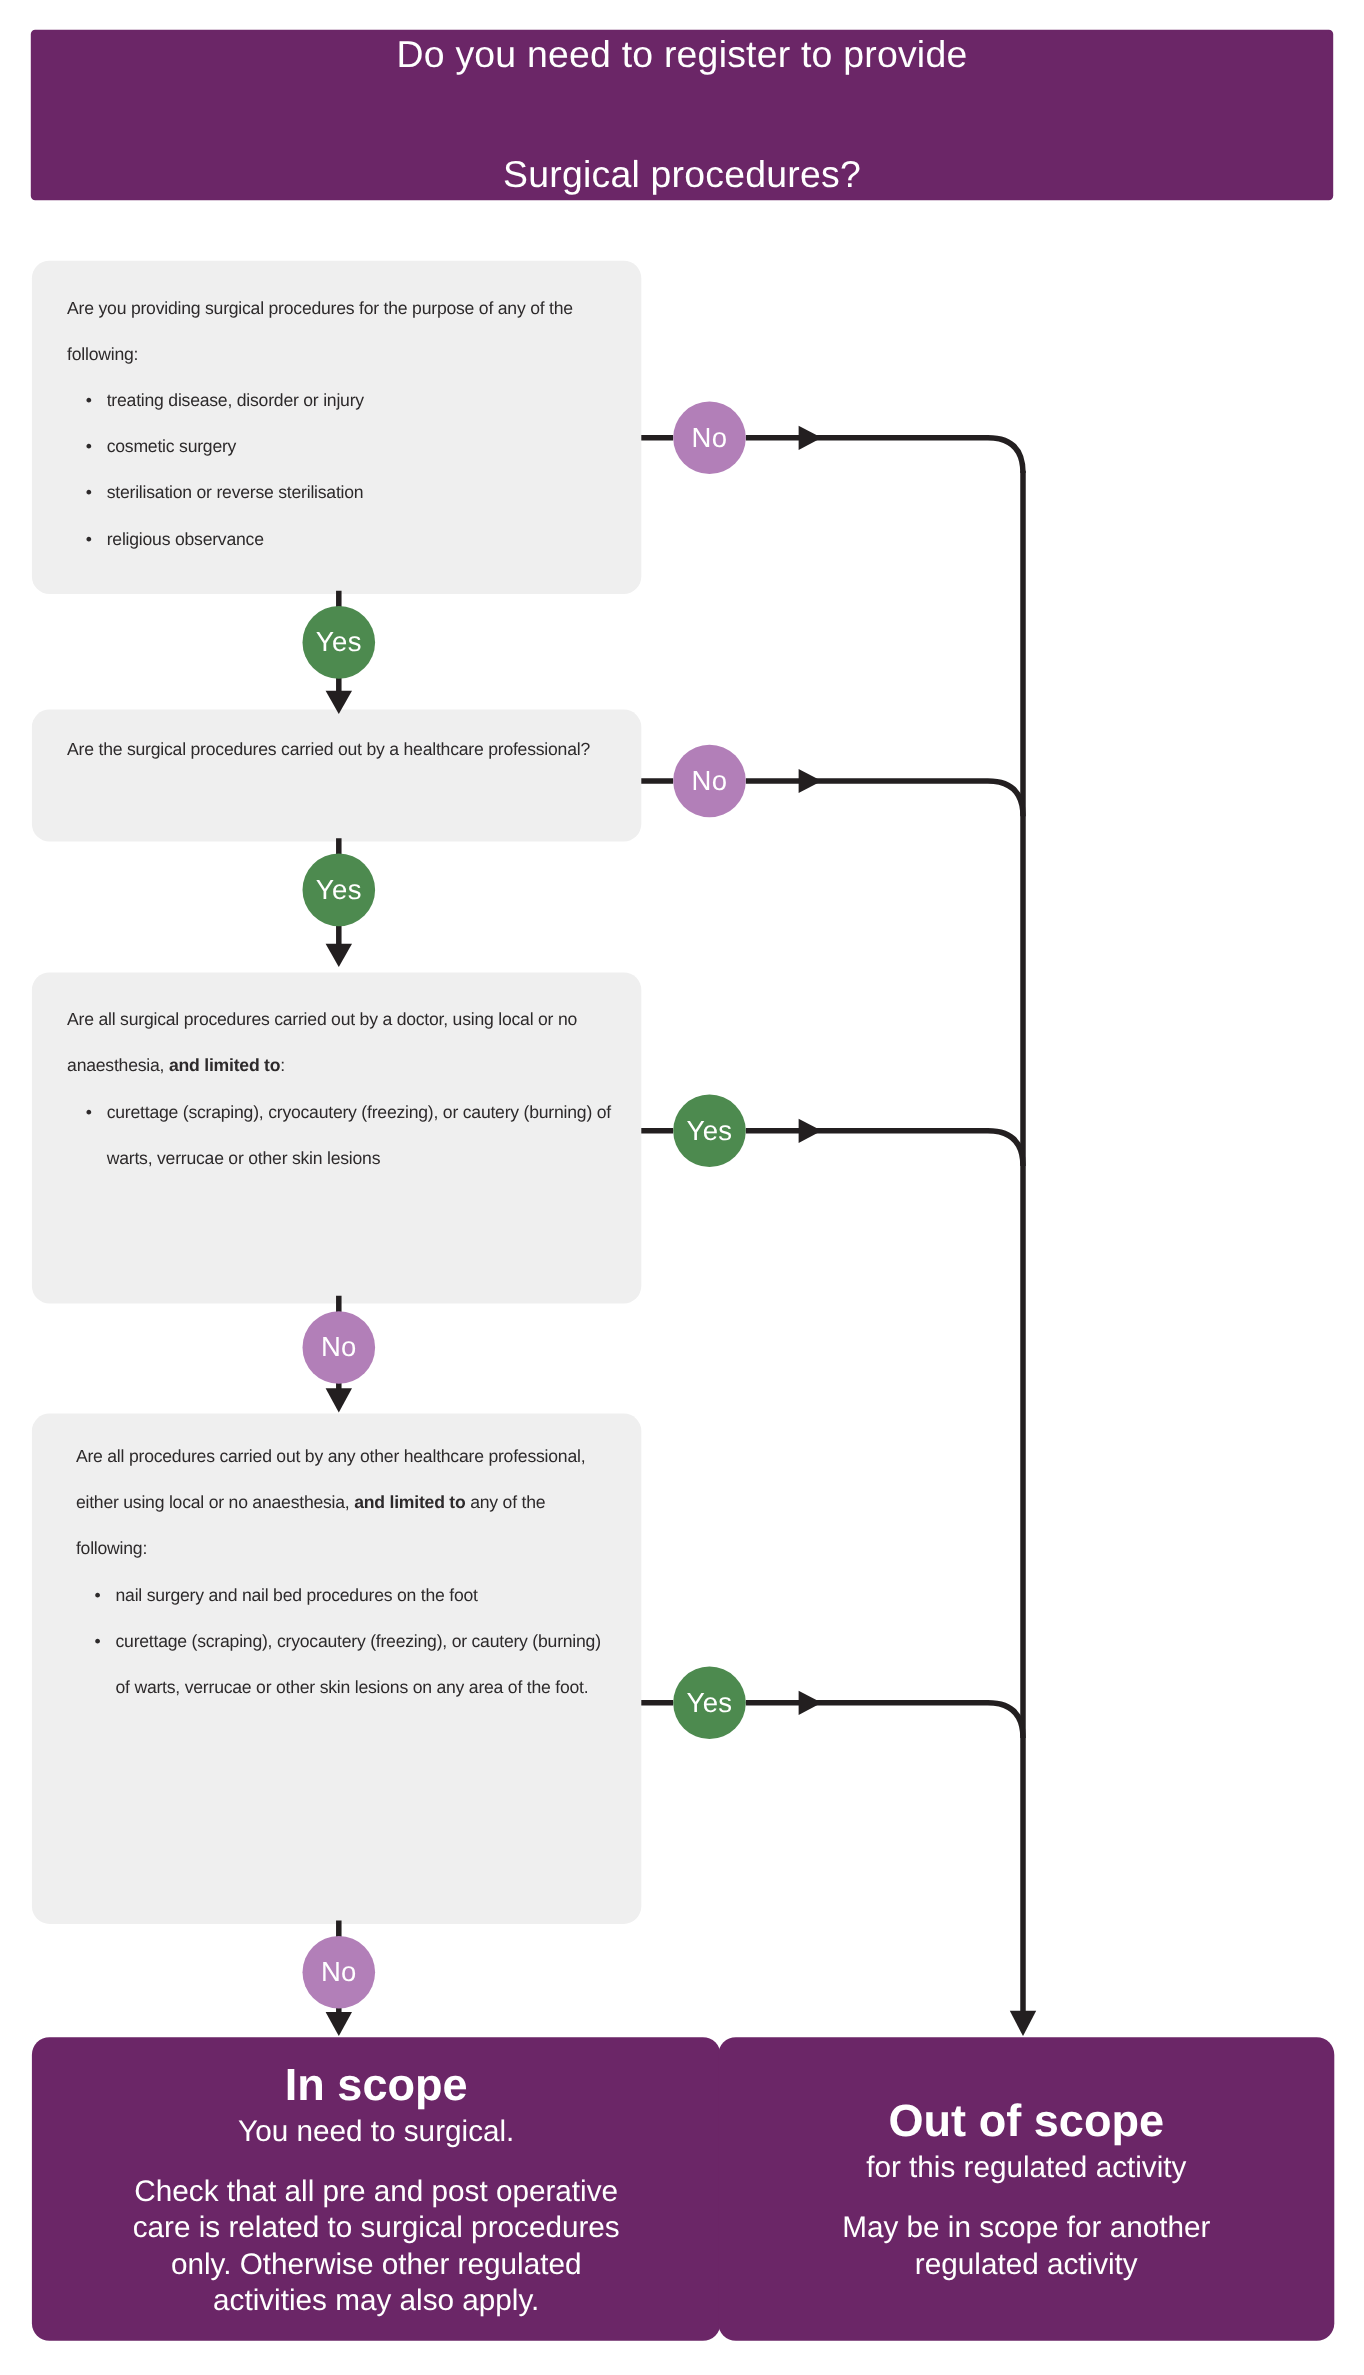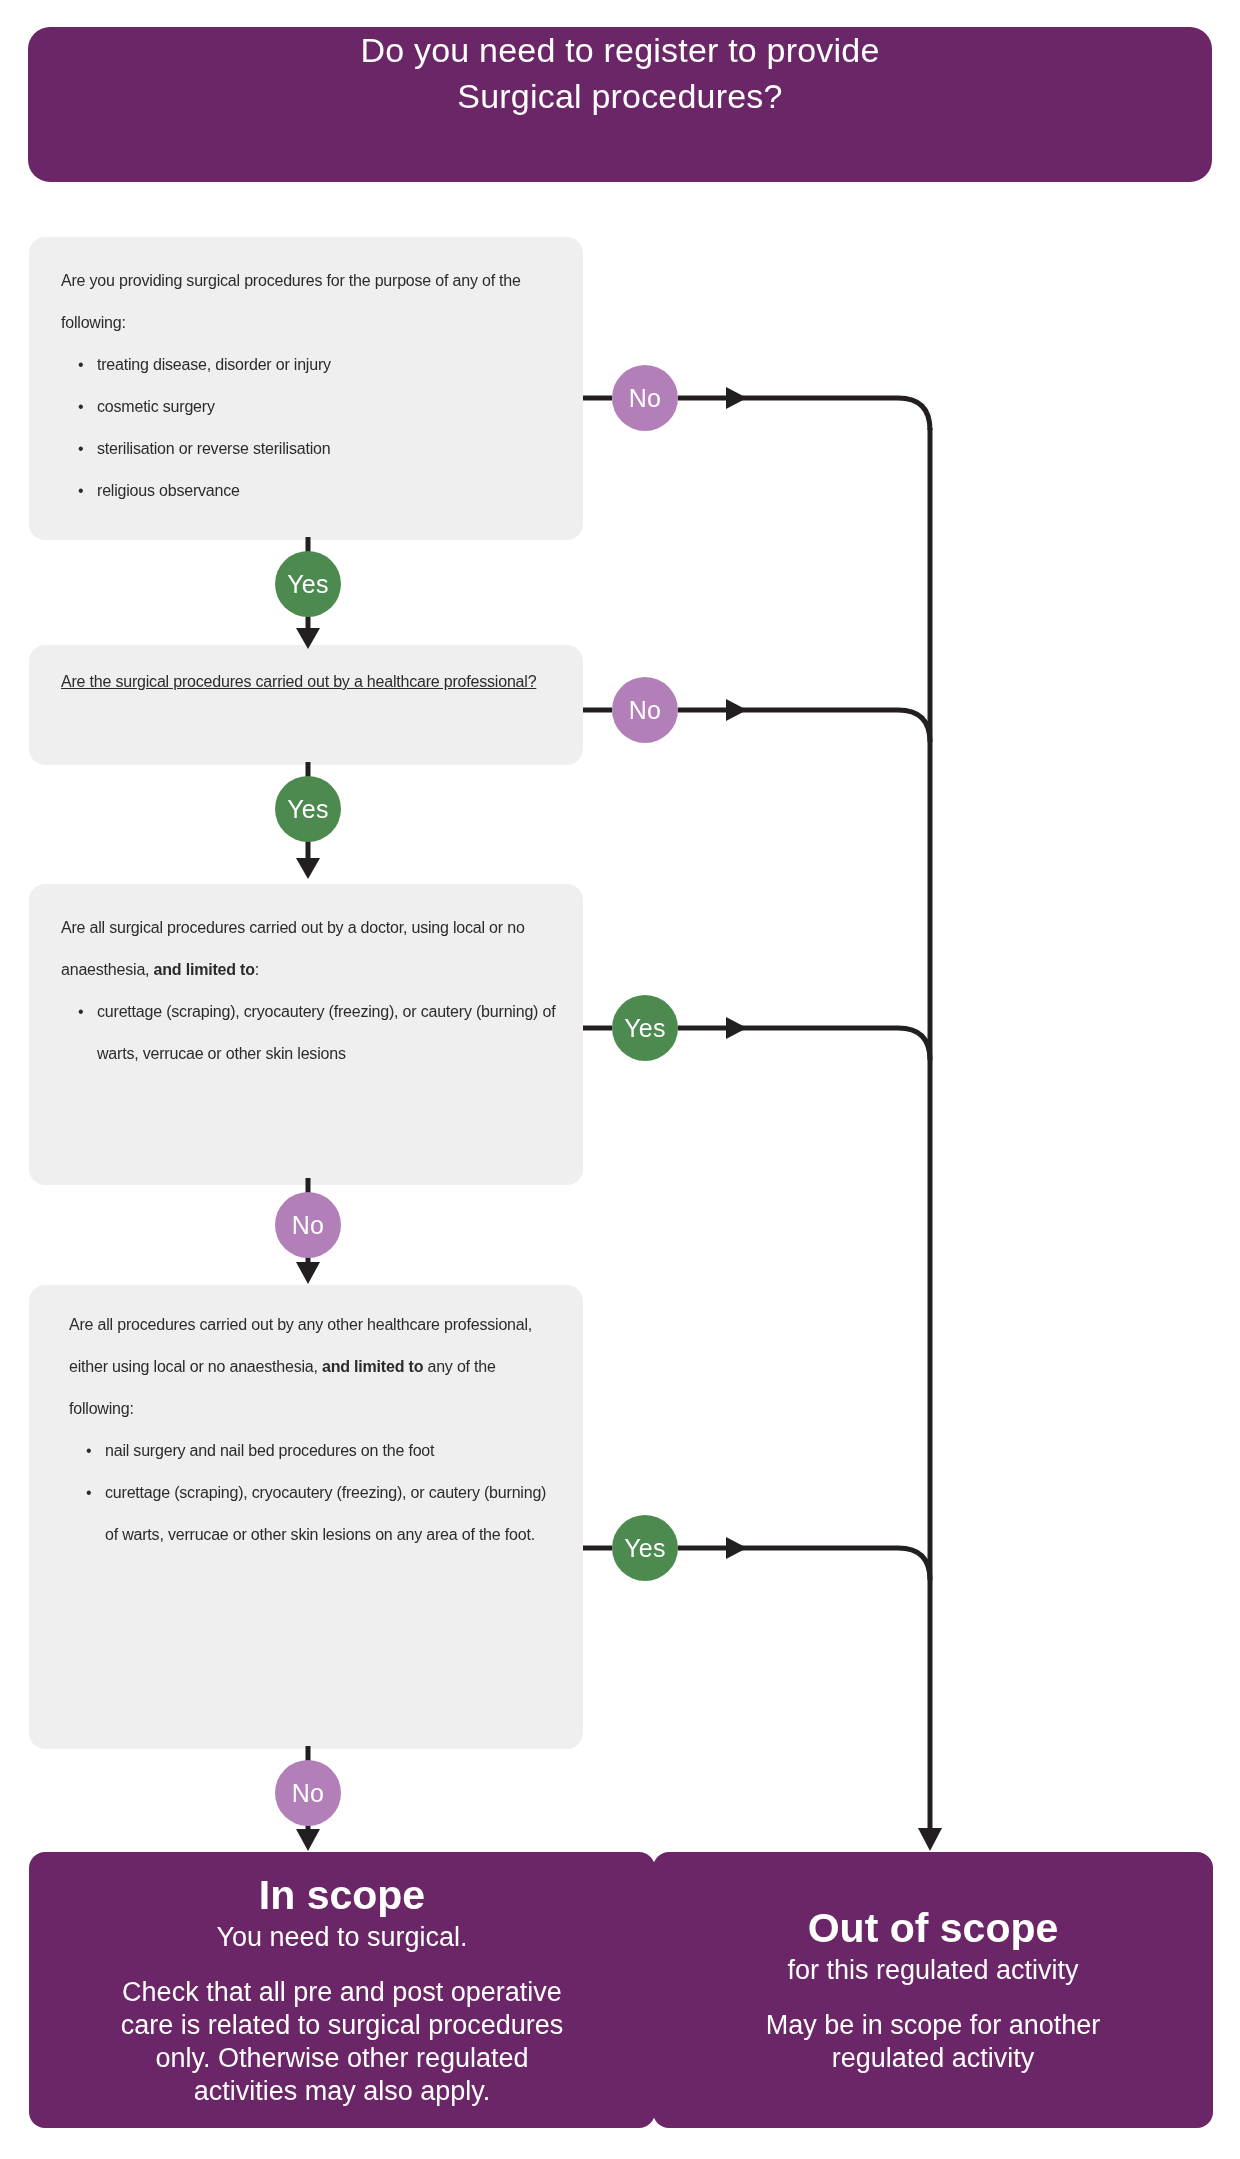--- a/index.html
+++ b/index.html
@@ -5,34 +5,34 @@
   html,body{margin:0;padding:0;}
   body{
     width:1240px;height:2159px;position:relative;background:#ffffff;
     font-family:"Liberation Sans","DejaVu Sans",sans-serif;
     color:var(--text-dark,#2d2a2b);
   }
   .abs{position:absolute;}
 
   
   .header{
-    left:28px;top:27px;width:1184px;height:155px;border-radius:22px;
+    left:28px;top:27px;width:1184px;height:155px;border-radius:4px;
     background:var(--brand-purple,#6b2667);color:#fff;
-    display:flex;flex-direction:column;align-items:center;justify-content:flex-start;
+    display:flex;flex-direction:column;align-items:center;justify-content:space-between;
     font-size:34px;line-height:46px;font-weight:400;letter-spacing:.2px;text-align:center;
   }
 
   
   .qbox{
     left:29px;width:554px;background:var(--box-gray,#efefef);border-radius:16px;
     font-size:16px;line-height:42px;letter-spacing:-0.2px;
     padding:23px 24px 0 32px;box-sizing:border-box;color:var(--text-dark,#2d2a2b);
   }
   #q1{top:237px;height:303px;}
-  #q2{top:645px;height:120px;padding-top:16px;text-decoration:underline;}
+  #q2{top:645px;height:120px;padding-top:16px;}
   #q3{top:884px;height:301px;}
   #q4{top:1285px;height:464px;padding-top:19px;padding-left:40px;}
   .qbox b{font-weight:700;}
   ul.bullets{margin:0;padding:0;list-style:none;}
   ul.bullets li{padding-left:36px;position:relative;}
   ul.bullets li::before{content:"\2022";position:absolute;left:17px;}
 
   
   .badge{
     width:66px;height:66px;border-radius:50%;color:#fff;font-size:25px;

